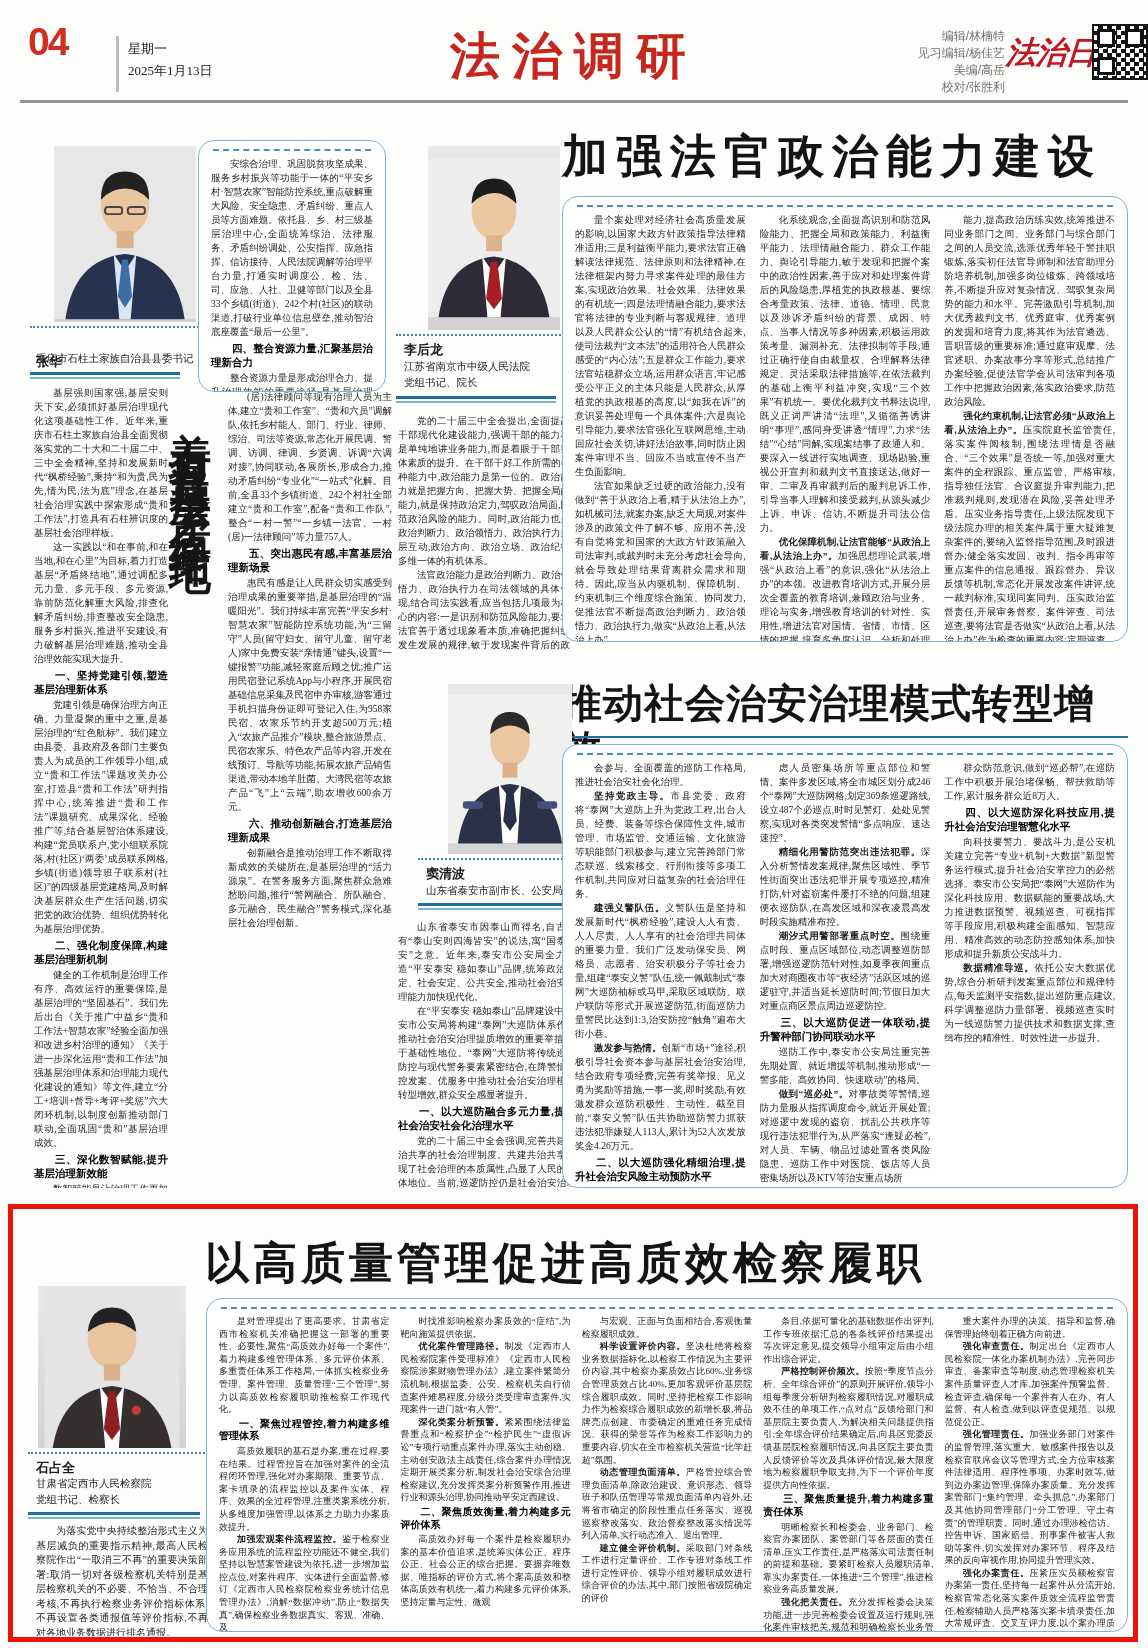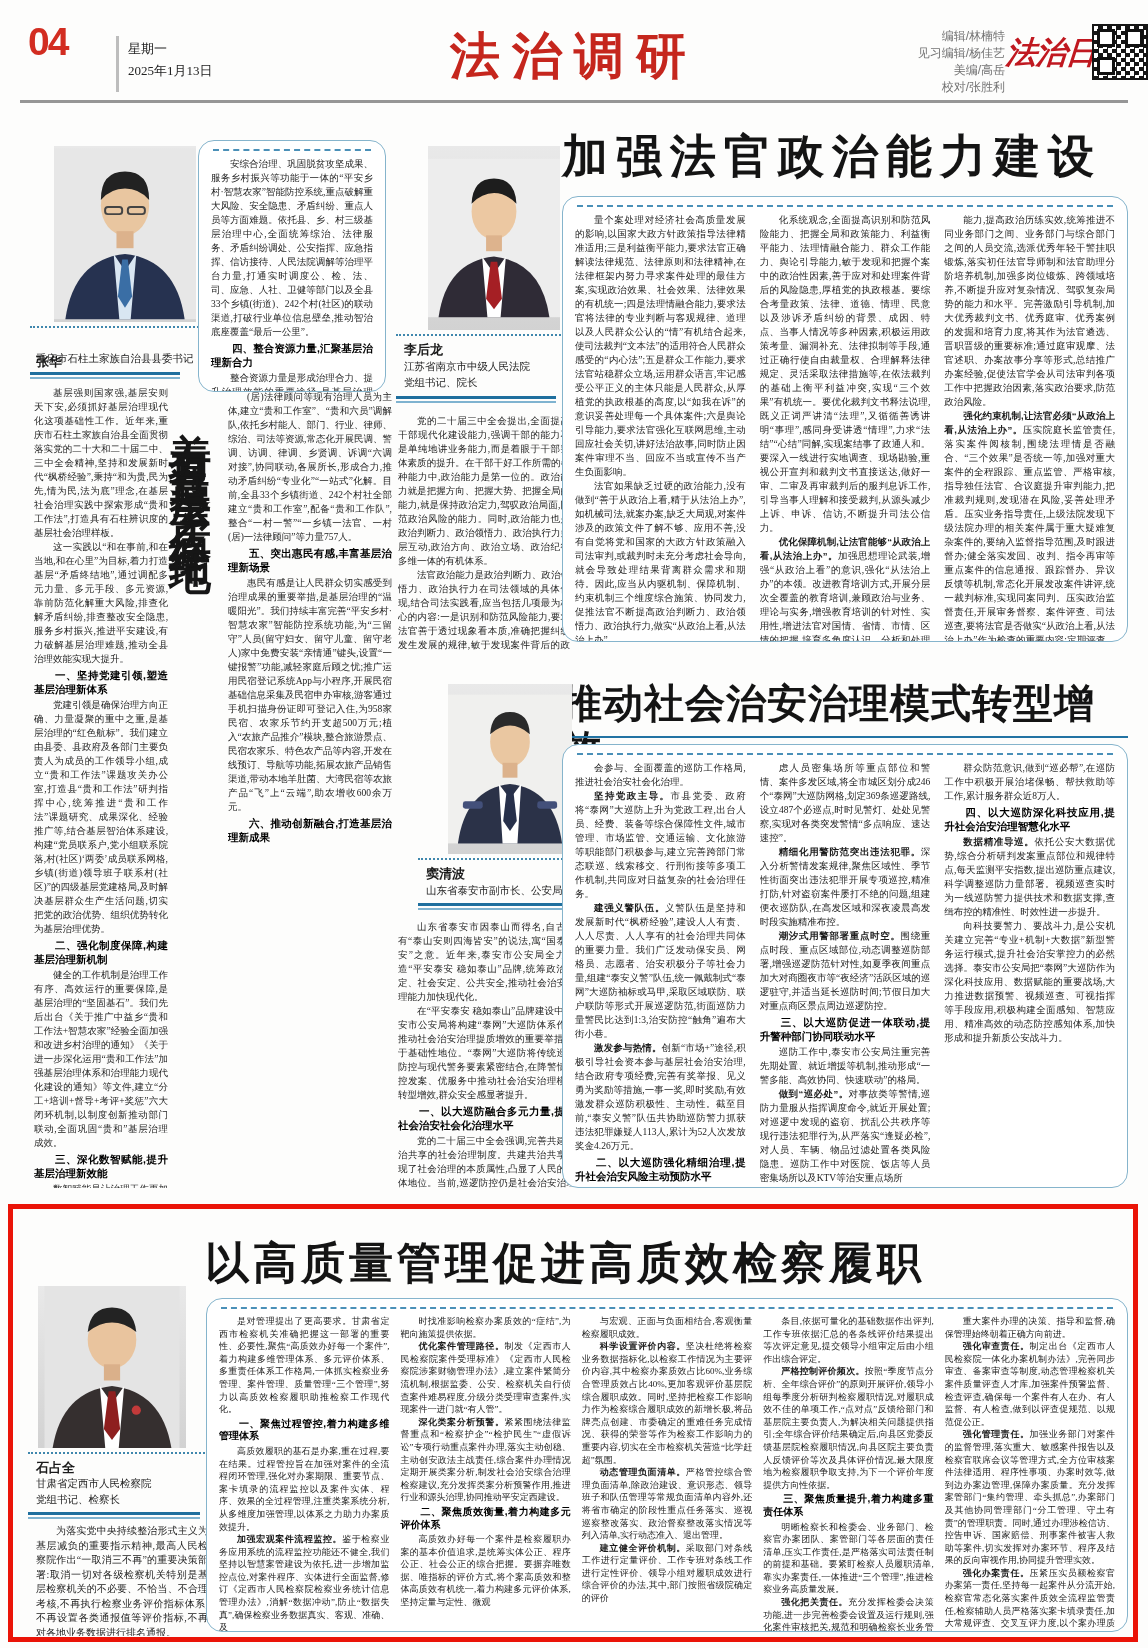--- a/index.html
+++ b/index.html
@@ -98,20 +98,21 @@
     <p>健全的工作机制是治理工作有序、高效运行的重要保障,是基层治理的“坚固基石”。我们先后出台《关于推广中益乡“贵和工作法+智慧农家”经验全面加强和改进乡村治理的通知》《关于进一步深化运用“贵和工作法”加强基层治理体系和治理能力现代化建设的通知》等文件,建立“分工+培训+督导+考评+奖惩”六大闭环机制,以制度创新推动部门联动,全面巩固“贵和”基层治理成效。</p>
     <p class="sub">三、深化数智赋能,提升基层治理新效能</p>
     <p>数智赋能是让治理工作更加高效的有力支撑,是基层治理的“智慧引擎”。我们积极融入数字重庆建设,自主研发集社会治</p>
   </div>
 <div class="abs vtitle" style="left:160px;top:398px;width:60px;height:790px;">着力打造基层﹃矛盾终结地﹄</div>
 <div class="abs bodycol" style="left:222px;top:390px;width:164px;height:798px;">
     <p>(居)法律顾问等现有治理人员为主体,建立“贵和工作室”、“贵和六员”调解队,依托乡村能人、部门、行业、律师、综治、司法等资源,常态化开展民调、警调、访调、律调、乡贤调、诉调“六调对接”,协同联动,各展所长,形成合力,推动矛盾纠纷“专业化”“一站式”化解。目前,全县33个乡镇街道、242个村社全部建立“贵和工作室”,配备“贵和工作队”,整合“一村一警”“一乡镇一法官、一村(居)一法律顾问”等力量757人。</p>
     <p class="sub">五、突出惠民有感,丰富基层治理新场景</p>
     <p>惠民有感是让人民群众切实感受到治理成果的重要举措,是基层治理的“温暖阳光”。我们持续丰富完善“平安乡村·智慧农家”智能防控系统功能,为“三留守”人员(留守妇女、留守儿童、留守老人)家中免费安装“亲情通”键头,设置“一键报警”功能,减轻家庭后顾之忧;推广运用民宿登记系统App与小程序,开展民宿基础信息采集及民宿申办审核,游客通过手机扫描身份证即可登记入住,为958家民宿、农家乐节约开支超500万元;植入“农旅产品推介”模块,整合旅游景点、民宿农家乐、特色农产品等内容,开发在线预订、导航等功能,拓展农旅产品销售渠道,带动本地羊肚菌、大湾民宿等农旅产品“飞”上“云端”,助农增收600余万元。</p>
     <p class="sub">六、推动创新融合,打造基层治理新成果</p>
+    <p>创新融合是推动治理工作不断取得新成效的关键所在,是基层治理的“活力源泉”。在警务服务方面,聚焦群众急难愁盼问题,推行“警网融合、所队融合、多元融合、民生融合”警务模式,深化基层社会治理创新。</p>
   </div>
 
 <div class="abs headline" style="left:562px;top:130px;width:566px;font-size:46px;letter-spacing:8px;">加强法官政治能力建设</div>
 
 <div class="abs photo" style="left:428px;top:146px;width:132px;height:184px;">
   <svg viewBox="0 0 100 120">
     <rect width="100" height="120" fill="#ededed"></rect>
     <ellipse cx="50" cy="40" rx="17" ry="21" fill="#ecc8a2"></ellipse>
     <path d="M33 34 Q34 15 50 15 Q66 15 67 34 Q59 26 50 26 Q41 26 33 34Z" fill="#1d1d1d"></path>
     <rect x="44" y="58" width="12" height="12" fill="#ddb38d"></rect>
@@ -188,22 +189,22 @@
         <p>虑人员密集场所等重点部位和警情、案件多发区域,将全市城区划分成246个“泰网”大巡防网格,划定369条巡逻路线,设立487个必巡点,时时见警灯、处处见警察,实现对各类突发警情“多点响应、速达速控”。</p>
         <p><b>精细化用警防范突出违法犯罪。</b>深入分析警情发案规律,聚焦区域性、季节性街面突出违法犯罪开展专项巡控,精准打防,针对盗窃案件屡打不绝的问题,组建便衣巡防队,在高发区域和深夜凌晨高发时段实施精准布控。</p>
         <p><b>潮汐式用警部署重点时空。</b>围绕重点时段、重点区域部位,动态调整巡防部署,增强巡逻防范针对性,如夏季夜间重点加大对商圈夜市等“夜经济”活跃区域的巡逻驻守,并适当延长巡防时间;节假日加大对重点商区景点周边巡逻防控。</p>
         <p class="sub">三、以大巡防促进一体联动,提升警种部门协同联动水平</p>
         <p>巡防工作中,泰安市公安局注重完善先期处置、就近增援等机制,推动形成“一警多能、高效协同、快速联动”的格局。</p>
         <p><b>做到“巡必处”。</b>对事故类等警情,巡防力量服从指挥调度命令,就近开展处置;对巡逻中发现的盗窃、扰乱公共秩序等现行违法犯罪行为,从严落实“逢疑必检”,对人员、车辆、物品过滤处置各类风险隐患。巡防工作中对医院、饭店等人员密集场所以及KTV等治安重点场所</p>
       </div>
     <div>
         <p>群众防范意识,做到“巡必帮”,在巡防工作中积极开展治堵保畅、帮扶救助等工作,累计服务群众近8万人。</p>
         <p class="sub">四、以大巡防深化科技应用,提升社会治安治理智慧化水平</p>
+        <p>向科技要警力、要战斗力,是公安机关建立完善“专业+机制+大数据”新型警务运行模式,提升社会治安掌控力的必然选择。泰安市公安局把“泰网”大巡防作为深化科技应用、数据赋能的重要战场,大力推进数据预警、视频巡查、可视指挥等手段应用,积极构建全面感知、智慧应用、精准高效的动态防控感知体系,加快形成和提升新质公安战斗力。</p>
         <p><b>数据精准导巡。</b>依托公安大数据优势,综合分析研判发案重点部位和规律特点,每天监测平安指数,提出巡防重点建议,科学调整巡防力量部署。视频巡查实时为一线巡防警力提供技术和数据支撑,查缉布控的精准性、时效性进一步提升。</p>
-        <p>向科技要警力、要战斗力,是公安机关建立完善“专业+机制+大数据”新型警务运行模式,提升社会治安掌控力的必然选择。泰安市公安局把“泰网”大巡防作为深化科技应用、数据赋能的重要战场,大力推进数据预警、视频巡查、可视指挥等手段应用,积极构建全面感知、智慧应用、精准高效的动态防控感知体系,加快形成和提升新质公安战斗力。</p>
       </div>
   </div>
 </div>
 
 <div class="abs redframe" style="left:8px;top:1204px;width:1130px;height:438px;"></div>
 
 <div class="abs headline" style="left:205px;top:1238px;width:840px;font-size:44px;letter-spacing:4px;">以高质量管理促进高质效检察履职</div>
 
 <div class="abs photo" style="left:38px;top:1286px;width:148px;height:162px;">
   <svg viewBox="0 0 100 120">

